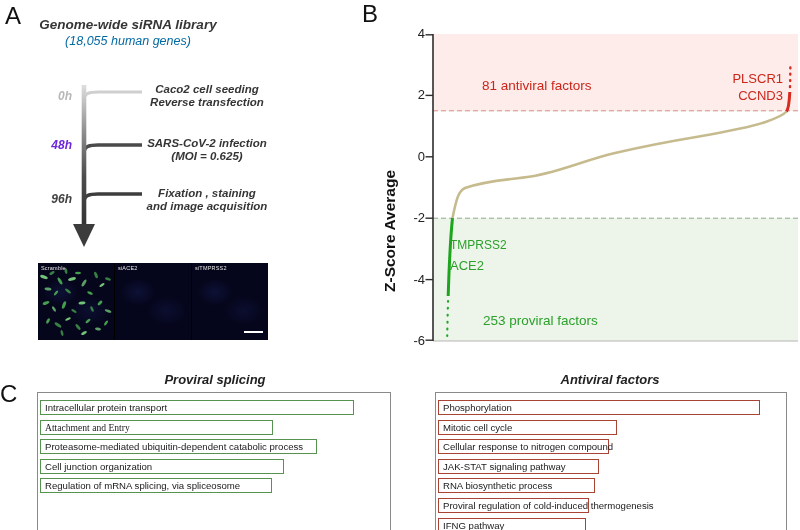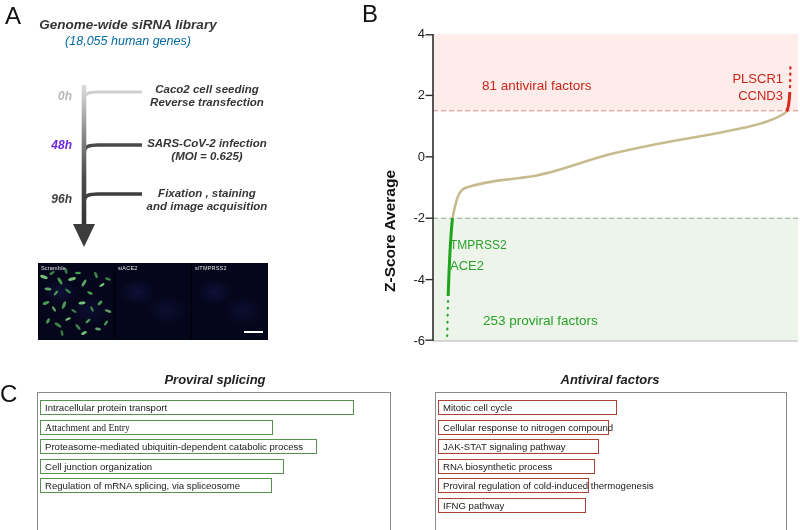--- a/index.html
+++ b/index.html
@@ -183,20 +183,21 @@
   <div class="c-title" style="left:90px;">Proviral splicing</div>
   <div class="c-title" style="left:485px;">Antiviral factors</div>
   <div id="proviral-box" class="go-box" style="left:37px;width:354px;">
       <div class="go-bar go-green" style="width: 314px;">Intracellular protein transport</div>
       <div class="go-bar go-green" style="width: 233px; font-family: Liberation Serif, serif;">Attachment and Entry</div>
       <div class="go-bar go-green" style="width: 277px;">Proteasome-mediated ubiquitin-dependent catabolic process</div>
       <div class="go-bar go-green" style="width: 244px;">Cell junction organization</div>
       <div class="go-bar go-green" style="width: 232px;">Regulation of mRNA splicing, via spliceosome</div>
     </div>
   <div id="antiviral-box" class="go-box" style="left:435px;width:352px;">
+      <div class="go-bar go-red" style="width: 322px;">Phosphorylation</div>
       <div class="go-bar go-red" style="width: 179px;">Mitotic cell cycle</div>
       <div class="go-bar go-red" style="width: 171px;">Cellular response to nitrogen compound</div>
       <div class="go-bar go-red" style="width: 161px;">JAK-STAT signaling pathway</div>
       <div class="go-bar go-red" style="width: 157px;">RNA biosynthetic process</div>
       <div class="go-bar go-red" style="width: 151px;">Proviral regulation of cold-induced thermogenesis</div>
       <div class="go-bar go-red" style="width: 148px;">IFNG pathway</div>
     </div>
 
 </div>
 

